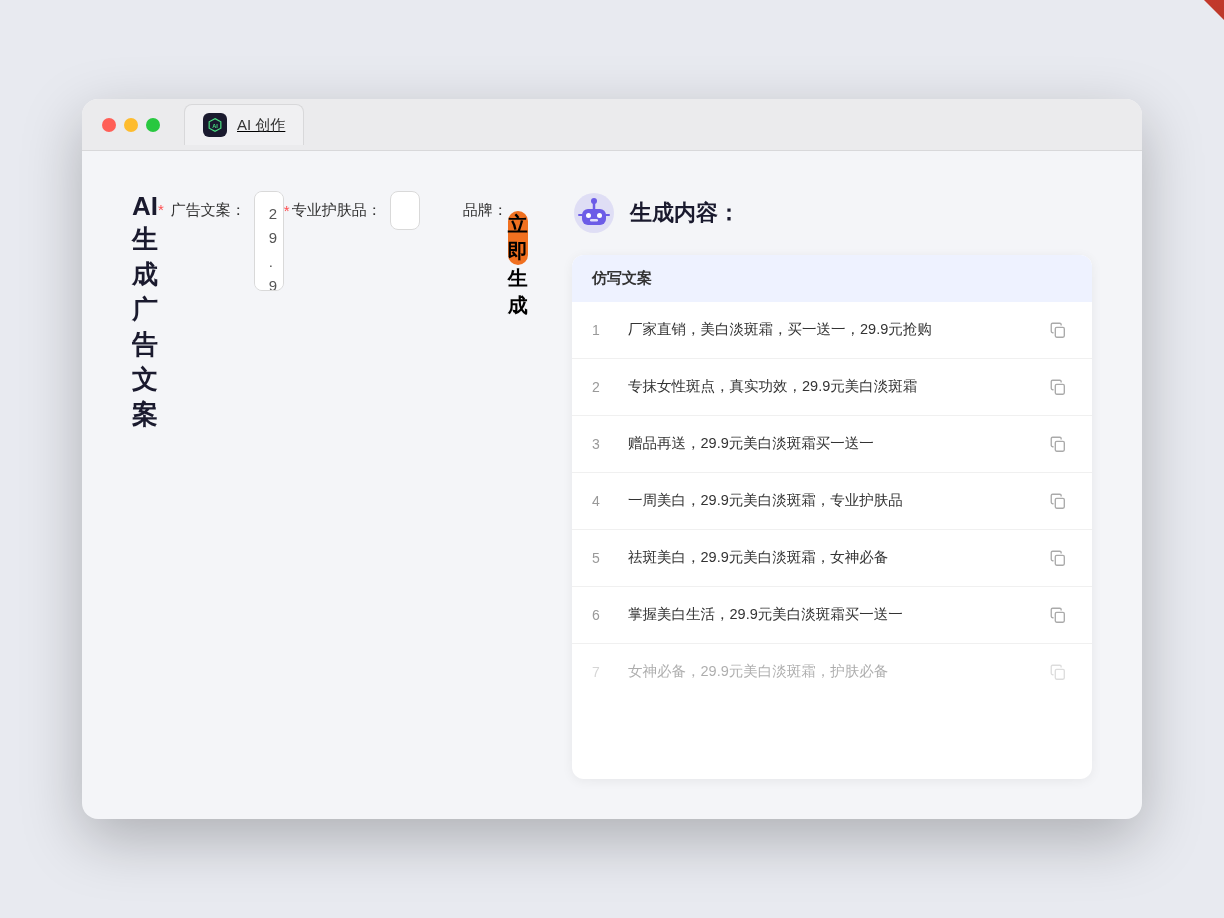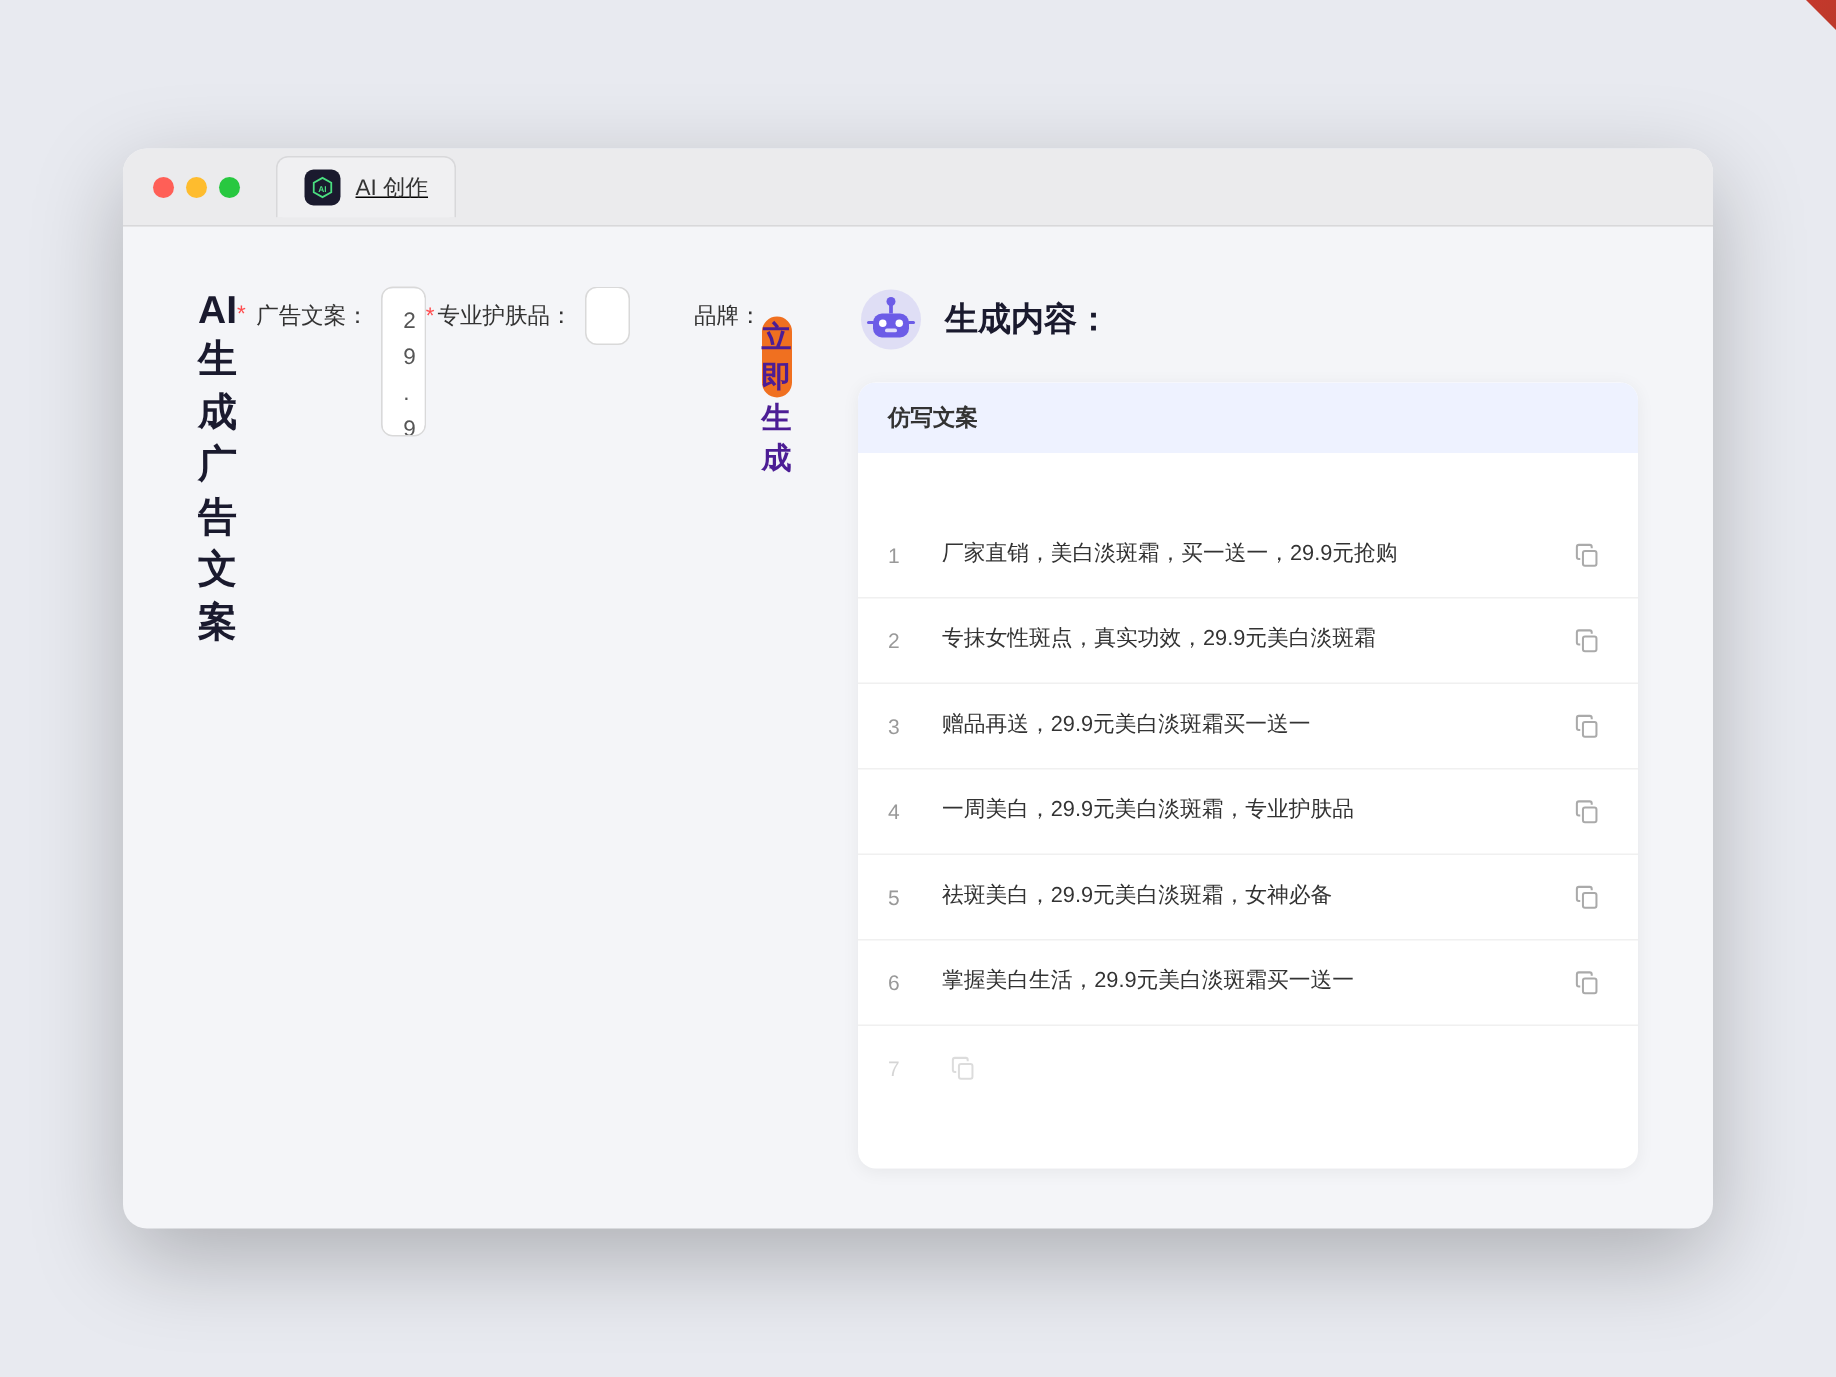--- a/index.html
+++ b/index.html
@@ -183,21 +183,21 @@
       color: #333;
       background: #fff;
       outline: none;
       font-family: inherit;
     }
 
     .generate-btn {
       width: 170px;
       height: 54px;
       background: #f07020;
-      color: #4c1d95;
+      color: #000000;
       border: none;
       border-radius: 10px;
       font-size: 20px;
       font-weight: 600;
       cursor: pointer;
       margin-top: 20px;
       font-family: inherit;
     }
 
     
@@ -227,21 +227,20 @@
     }
 
     .result-container {
       background: #fff;
       border-radius: 12px;
       overflow: hidden;
       flex: 1;
       display: flex;
       flex-direction: column;
       box-shadow: 0 2px 12px rgba(0,0,0,0.06);
-      gap: 40px;
     }
 
     .result-header {
       background: #eef2ff;
       padding: 14px 20px;
     }
 
     .result-header-text {
       font-size: 15px;
       font-weight: 600;
@@ -438,20 +437,21 @@
               <span class="result-text">掌握美白生活，29.9元美白淡斑霜买一送一</span>
               <div class="copy-icon">
                 <svg viewBox="0 0 20 20">
                   <rect x="7" y="7" width="10" height="11" rx="1.5" stroke="#aaa" stroke-width="1.5"></rect>
                   <path d="M5 13H4a1.5 1.5 0 01-1.5-1.5V4A1.5 1.5 0 014 2.5h8A1.5 1.5 0 0113.5 4v1" stroke="#aaa" stroke-width="1.5"></path>
                 </svg>
               </div>
             </div>
             <div class="result-item faded">
               <span class="result-num">7</span>
+              <span class="result-text">女神必备，29.9元美白淡斑霜，护肤必备</span>
               <div class="copy-icon">
                 <svg viewBox="0 0 20 20">
                   <rect x="7" y="7" width="10" height="11" rx="1.5" stroke="#aaa" stroke-width="1.5"></rect>
                   <path d="M5 13H4a1.5 1.5 0 01-1.5-1.5V4A1.5 1.5 0 014 2.5h8A1.5 1.5 0 0113.5 4v1" stroke="#aaa" stroke-width="1.5"></path>
                 </svg>
               </div>
             </div>
           </div>
       </div>
     </div>

